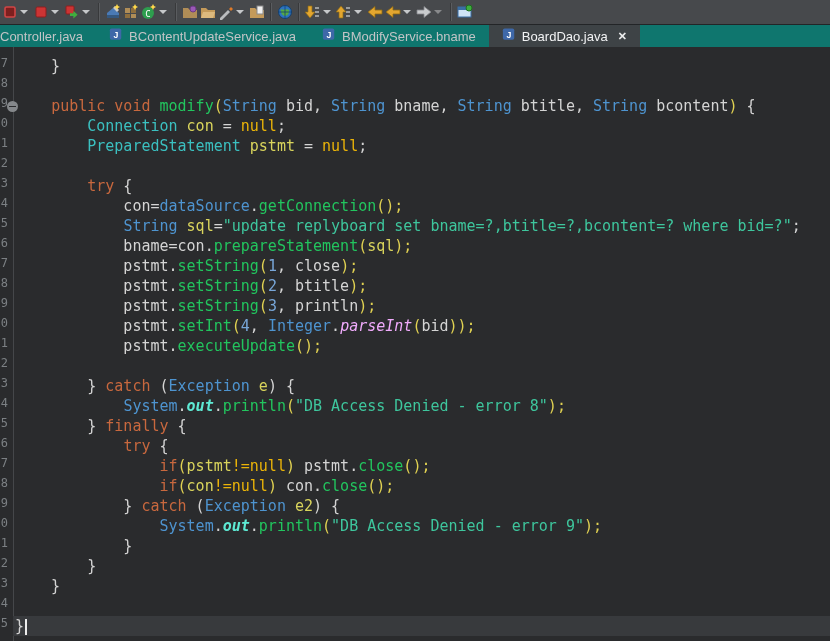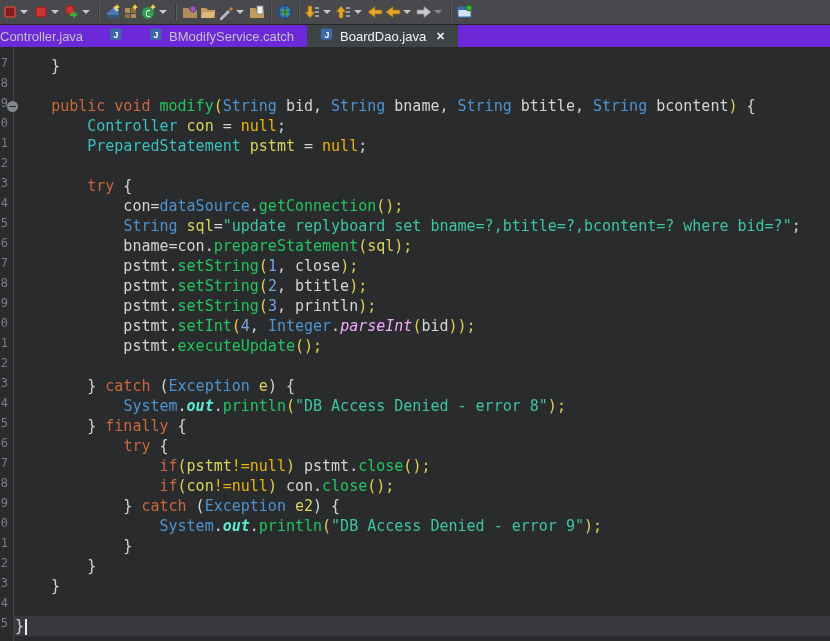--- a/index.html
+++ b/index.html
@@ -10,21 +10,21 @@
   #toolbar{height:25px;background:#47494c;display:flex;align-items:center;
            padding-left:1px;border-bottom:1px solid #232527;box-sizing:border-box;}
   .tbtn{display:flex;align-items:center;height:22px;padding:0 1px;border-radius:2px;}
   .tbtn svg{display:block;}
   .caret{width:0;height:0;border-left:4px solid transparent;border-right:4px solid transparent;
          border-top:4px solid #c6c8ca;margin:0 3px 0 2px;}
   .caret.dis{border-top-color:#88898b;}
   .tsep{width:1px;height:18px;background:#38393b;border-right:1px solid #5a5c5f;margin:0 4px;}
 
   
-  #tabbar{height:22px;background:#6d28d9;display:flex;align-items:stretch;overflow:hidden;}
+  #tabbar{height:22px;background:#0f766e;display:flex;align-items:stretch;overflow:hidden;}
   .tab{display:flex;align-items:center;gap:6px;padding:0 13px;color:#c2c4c6;
        font-size:13px;white-space:nowrap;cursor:default;}
   .tab.first{padding-left:0;}
   .tab.active{background:#3e4346;color:#f2f3f4;}
   .tab .close{font-size:11px;font-weight:bold;color:#eceded;margin-left:4px;}
   .ficon{display:block;flex:0 0 auto;}
 
   
   #editor{position:relative;height:594px;background:#2a2b2d;padding-top:9px;box-sizing:border-box;}
   #editor::before{content:"";position:absolute;left:13px;top:0;bottom:0;width:1px;background:#45474a;}
@@ -212,27 +212,28 @@
     </div>
   <div id="tabbar">
       <div class="tab first">
         <span>Controller.java</span>
       </div>
       <div class="tab">
         <span class="ficon"><svg width="14" height="15" viewBox="0 0 16 16">
             <rect x="1" y="1" width="13" height="13" rx="2" fill="#3e68a8"></rect>
             <text x="8" y="11.5" font-size="10" font-weight="bold" font-family="Liberation Sans,sans-serif" fill="#fff" text-anchor="middle">J</text>
           </svg></span>
+        <span>BContentUpdateService.java</span>
       </div>
       <div class="tab">
         <span class="ficon"><svg width="14" height="15" viewBox="0 0 16 16">
             <rect x="1" y="1" width="13" height="13" rx="2" fill="#3e68a8"></rect>
             <text x="8" y="11.5" font-size="10" font-weight="bold" font-family="Liberation Sans,sans-serif" fill="#fff" text-anchor="middle">J</text>
           </svg></span>
-        <span>BModifyService.catch</span>
+        <span>BModifyService.bname</span>
       </div>
       <div class="tab active">
         <span class="ficon"><svg width="14" height="15" viewBox="0 0 16 16">
             <rect x="1" y="1" width="13" height="13" rx="2" fill="#3e68a8"></rect>
             <text x="8" y="11.5" font-size="10" font-weight="bold" font-family="Liberation Sans,sans-serif" fill="#fff" text-anchor="middle">J</text>
           </svg></span>
         <span>BoardDao.java</span>
         <span class="close">✕</span>
       </div>
     </div>
@@ -253,21 +254,21 @@
         <div class="gut">
           <span>89</span>
         </div>
         <div class="fold"></div>
         <div class="code"><span class="d">    </span><span class="k">public</span><span class="d"> </span><span class="k">void</span><span class="d"> </span><span class="m">modify</span><span class="p">(</span><span class="tb">String</span><span class="d"> bid</span><span class="d">, </span><span class="tb">String</span><span class="d"> bname</span><span class="d">, </span><span class="tb">String</span><span class="d"> btitle</span><span class="d">, </span><span class="tb">String</span><span class="d"> bcontent</span><span class="p">)</span><span class="d"> {</span></div>
       </div>
       <div class="line">
         <div class="gut">
           <span>90</span>
         </div>
-        <div class="code"><span class="d">        </span><span class="tt">Controller</span><span class="d"> </span><span class="v">con</span><span class="d"> = </span><span class="n">null</span><span class="d">;</span></div>
+        <div class="code"><span class="d">        </span><span class="tt">Connection</span><span class="d"> </span><span class="v">con</span><span class="d"> = </span><span class="n">null</span><span class="d">;</span></div>
       </div>
       <div class="line">
         <div class="gut">
           <span>91</span>
         </div>
         <div class="code"><span class="d">        </span><span class="tt">PreparedStatement</span><span class="d"> </span><span class="v">pstmt</span><span class="d"> = </span><span class="n">null</span><span class="d">;</span></div>
       </div>
       <div class="line">
         <div class="gut">
           <span>92</span>

